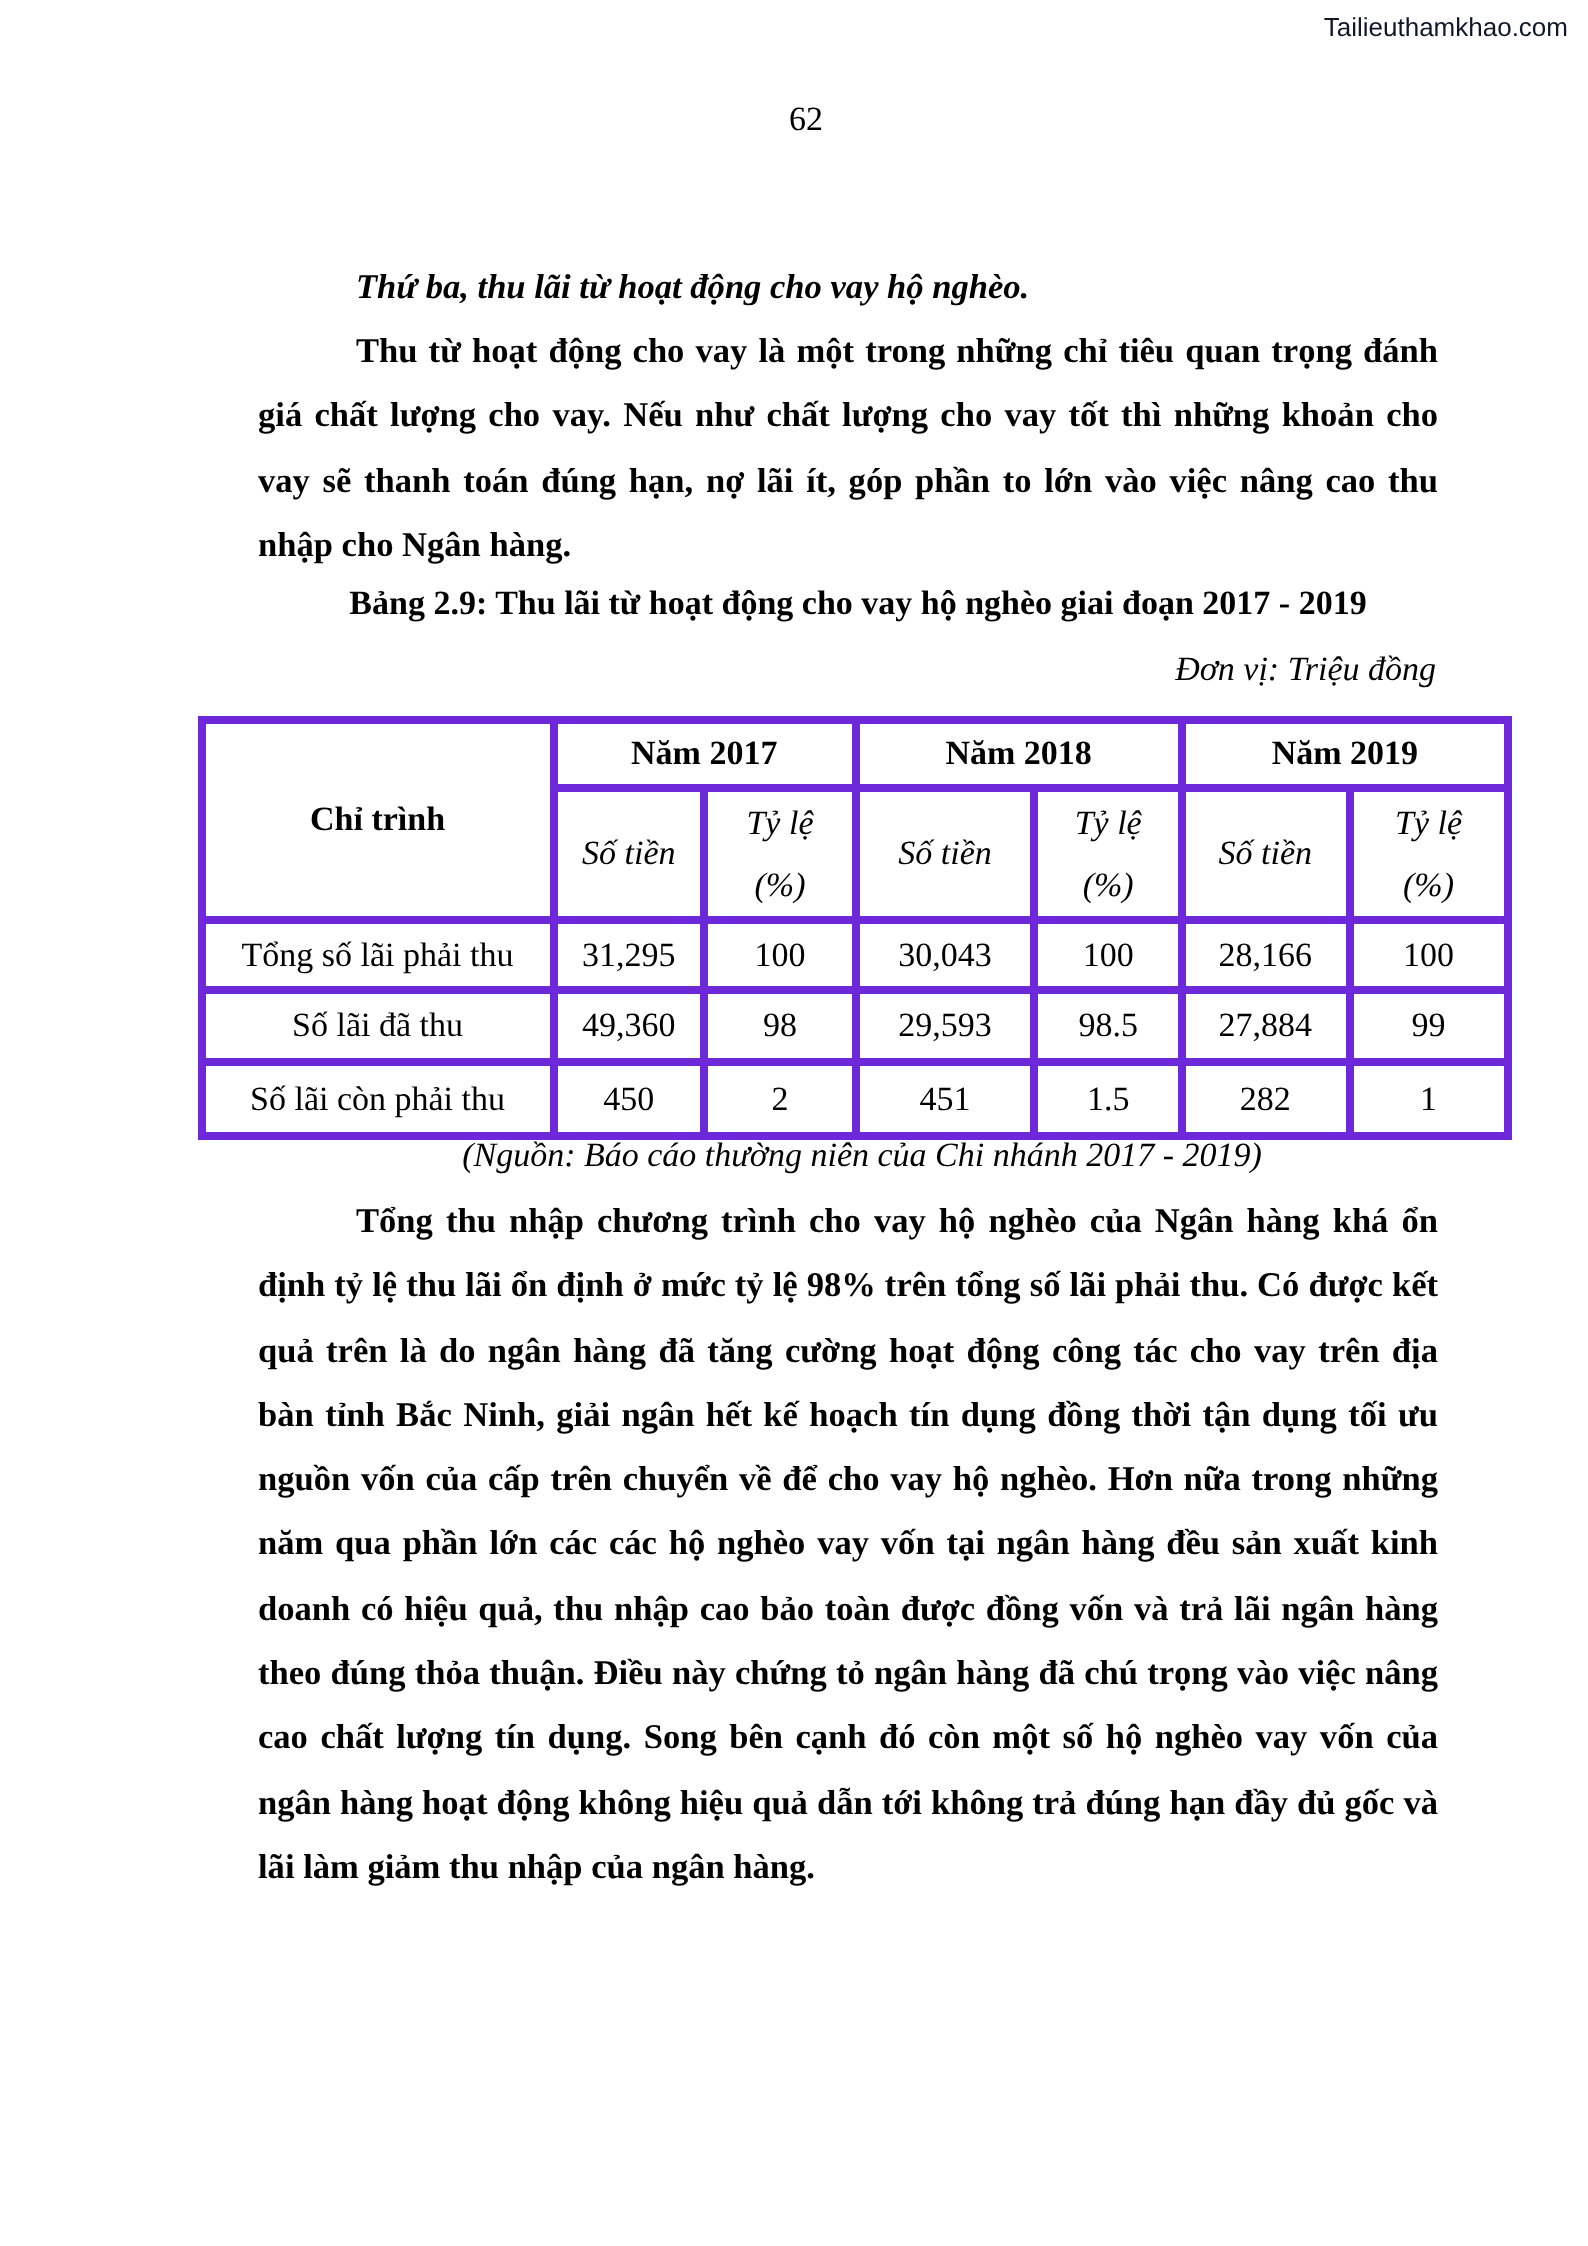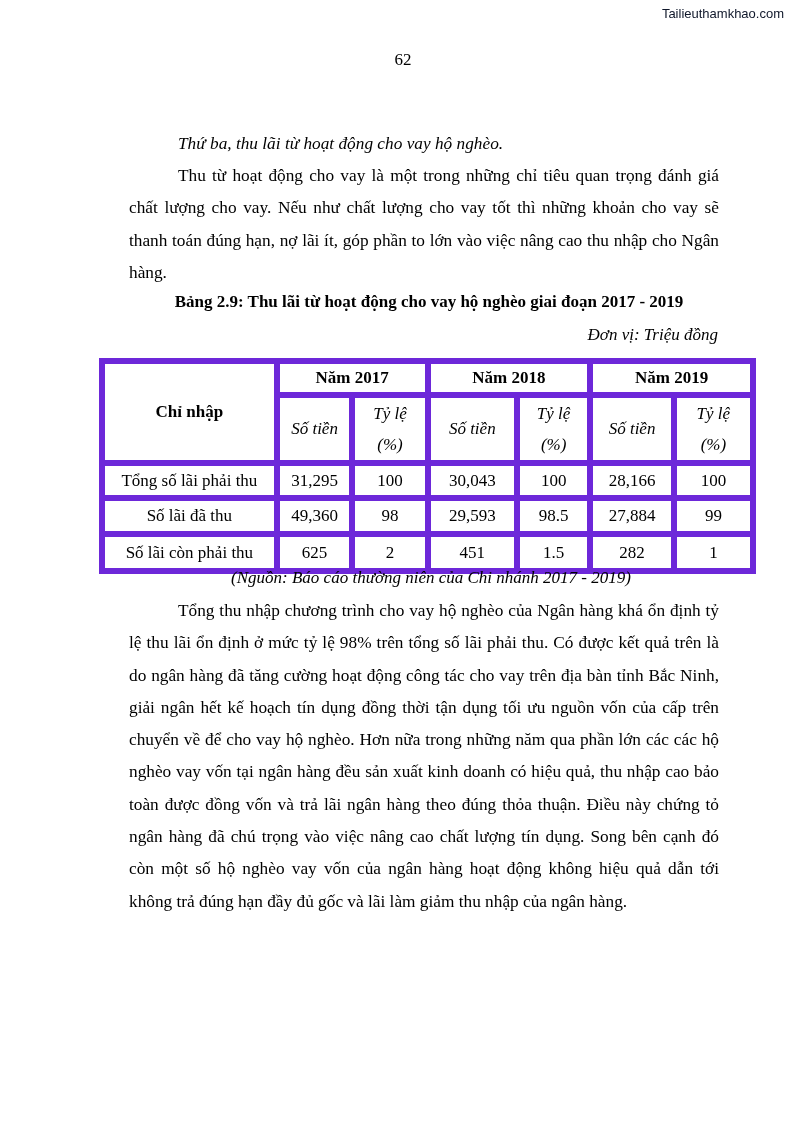--- a/index.html
+++ b/index.html
@@ -3,25 +3,25 @@
 <meta charset="utf-8">
 <style>
   html, body { margin:0; padding:0; background:#ffffff; }
   body { width:794px; height:1123px; position:relative; overflow:hidden;
          font-family:"Liberation Serif", "DejaVu Serif", serif; color:#000; }
   .watermark { position:absolute; top:6px; right:10px; font-family:"Liberation Sans", sans-serif;
                font-size:13px; color:#0f172a; }
   .page-number { position:absolute; top:50px; left:6px; width:794px; text-align:center; font-size:17px; }
   .p { position:absolute; left:129px; width:590px; font-size:17.3px; line-height:32.3px; text-align:justify; }
   .italic { font-style:italic; }
-  .indent { text-indent:49px; }
+  .indent { text-indent:49px;font-weight:bold; }
   .caption { position:absolute; top:292px; left:100px; width:658px; text-align:center; font-weight:bold; font-size:17px; }
   .unit { position:absolute; top:325px; right:76px; font-style:italic; font-size:17px; }
   table.data { position:absolute; top:358px; left:99px; width:657px; border-collapse:collapse; font-size:17px; }
-  table.data td, table.data th { border:6px solid #6d28d9; text-align:center; padding:0; font-weight:normal; }
+  table.data td, table.data th { border:4px solid #6d28d9; text-align:center; padding:0; font-weight:normal; }
   table.data th.bold { font-weight:bold; }
   .source { position:absolute; top:568px; left:0; width:862px; text-align:center; font-style:italic; font-size:17px; }
 </style>
 </head>
 <body>
 
 <div class="watermark">Tailieuthamkhao.com</div>
 <div class="page-number">62</div>
 
 <div class="p italic indent" style="top:128px;">Thứ ba, thu lãi từ hoạt động cho vay hộ nghèo.</div>
@@ -36,21 +36,21 @@
     <col style="width:177px">
       <col style="width:76px">
       <col style="width:76px">
     <col style="width:90px">
       <col style="width:74px">
       <col style="width:84px">
       <col style="width:80px">
   </colgroup>
   <tbody>
       <tr style="height:34px;">
-    <th class="bold" rowspan="2">Chỉ nhập</th>
+    <th class="bold" rowspan="2">Chỉ trình</th>
     <th class="bold" colspan="2">Năm 2017</th>
     <th class="bold" colspan="2">Năm 2018</th>
     <th class="bold" colspan="2">Năm 2019</th>
   </tr>
   <tr style="height:66px;font-style:italic;">
     <th>Số tiền</th>
     <th style="line-height:31px;"><span>Tỷ lệ</span><br><span>(%)</span></th>
     <th>Số tiền</th>
     <th style="line-height:31px;"><span>Tỷ lệ</span><br><span>(%)</span></th>
     <th>Số tiền</th>
@@ -69,21 +69,21 @@
     <td>Số lãi đã thu</td>
     <td>49,360</td>
     <td>98</td>
     <td>29,593</td>
     <td>98.5</td>
     <td>27,884</td>
     <td>99</td>
   </tr>
   <tr style="height:37px;">
     <td>Số lãi còn phải thu</td>
-    <td>625</td>
+    <td>450</td>
     <td>2</td>
     <td>451</td>
     <td>1.5</td>
     <td>282</td>
     <td>1</td>
   </tr>
 </tbody>
   </table>
 
 <div class="source">(Nguồn: Báo cáo thường niên của Chi nhánh 2017 - 2019)</div>

